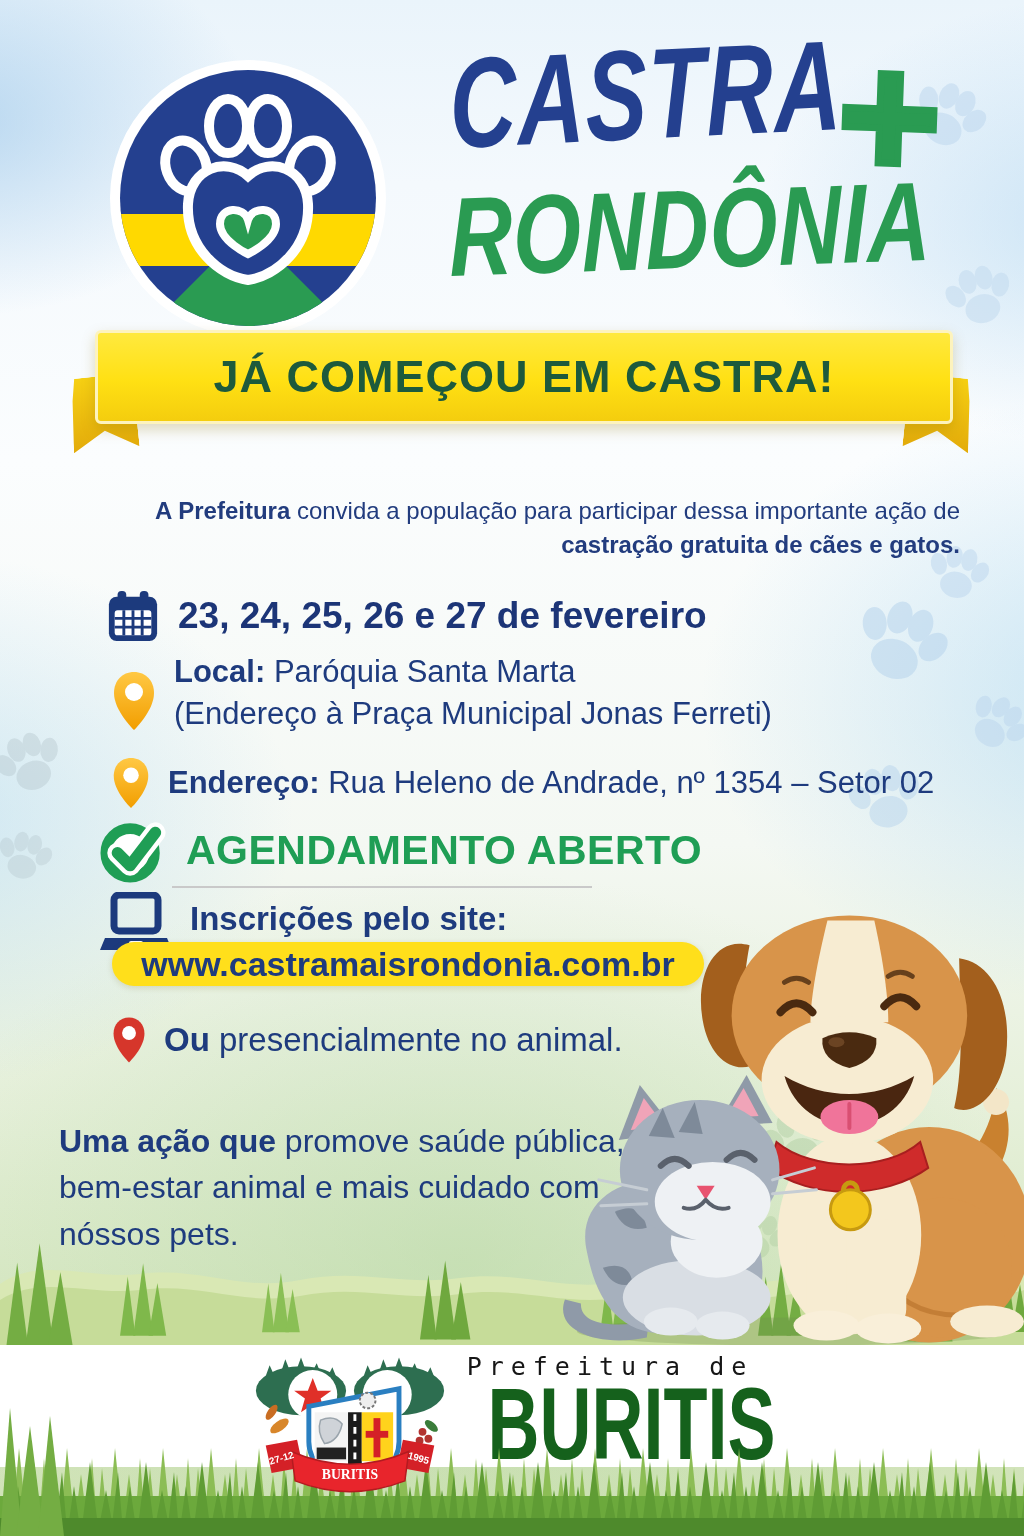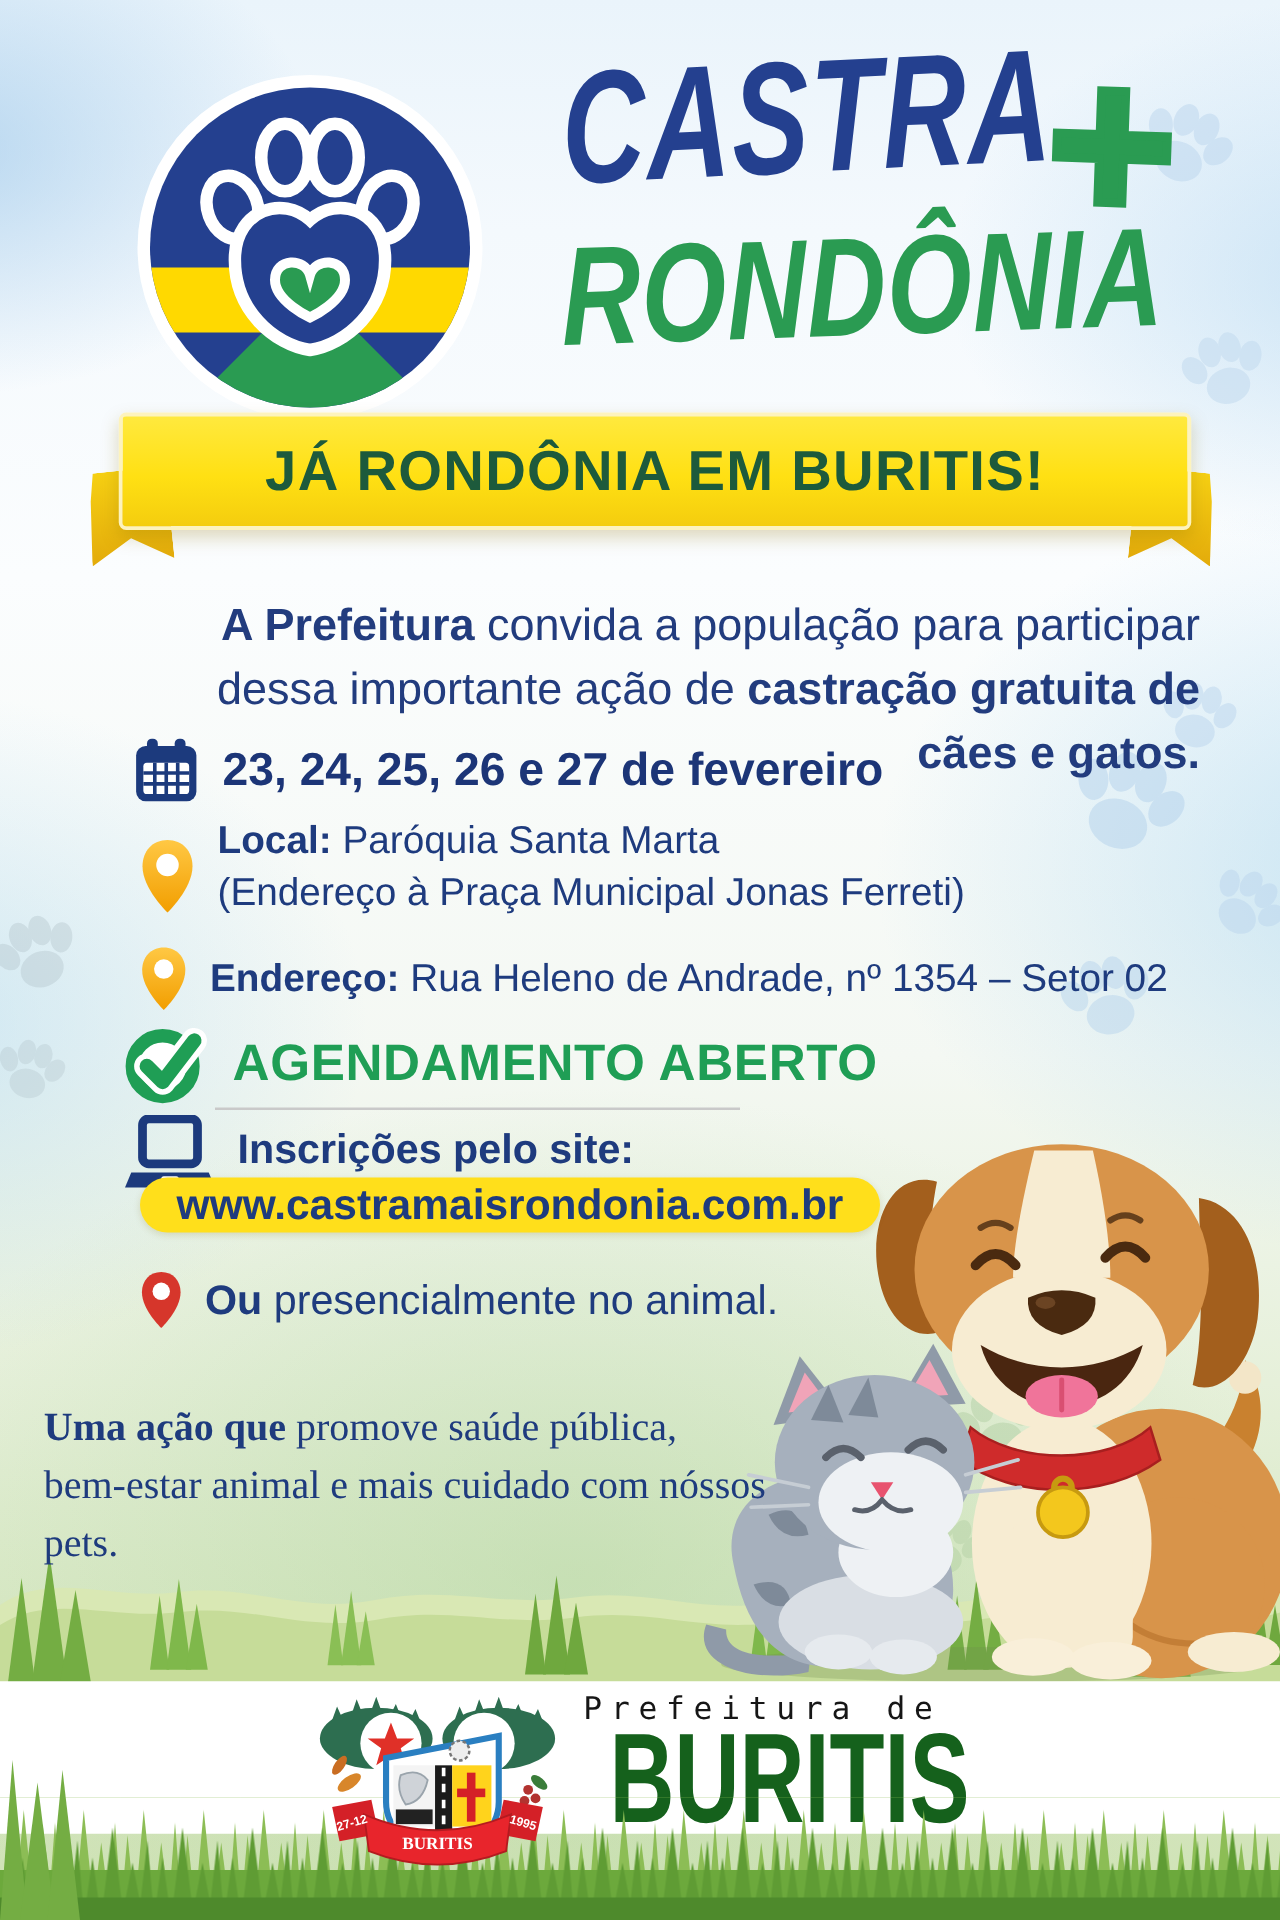--- a/index.html
+++ b/index.html
@@ -27,21 +27,21 @@
     background:linear-gradient(180deg,#ffe93e 0%,#ffe013 55%,#f4cd0e 100%);
     border:3px solid #fdf3bd;border-radius:6px;box-shadow:0 6px 14px rgba(140,110,0,.25);
     display:flex;align-items:center;justify-content:center;}
   .banner-text{font-weight:800;font-size:45px;letter-spacing:1px;color:#1d5a3c;}
   .banner-tail{width:66px;height:74px;z-index:2;background:linear-gradient(180deg,#f6d013,#e3ab0b);}
   .banner-tail.left{left:70px;top:376px;transform:rotate(-6deg);
     clip-path:polygon(12% 0,100% 0,100% 100%,50% 74%,0 100%,6% 30%);}
   .banner-tail.right{left:906px;top:376px;transform:rotate(6deg);
     clip-path:polygon(0 0,88% 0,94% 30%,100% 100%,50% 74%,0 100%);}
   
-  .intro{left:96px;top:438px;width:864px;text-align:right;font-size:36px;line-height:1.42;
+  .intro{left:96px;top:470px;width:864px;text-align:right;font-size:24px;line-height:1.42;
     color:#223c7e;font-weight:500;z-index:3;}
   .intro b{font-weight:800;}
   
   .row{position:absolute;display:flex;align-items:center;gap:18px;color:#1e3b7e;z-index:3;}
   .row .txt{font-size:31px;}
   .row b{font-weight:800;}
   .row-date{left:106px;top:588px;}
   .row-date .txt{font-size:37px;font-weight:800;color:#1c3577;}
   .row-local{left:112px;top:650px;align-items:flex-end;}
   .row-local .lines{display:flex;flex-direction:column;gap:6px;padding-top:4px;}
@@ -50,22 +50,22 @@
   .row-agenda .txt{font-size:41px;font-weight:800;color:#1f9e55;letter-spacing:.5px;}
   .divider{left:172px;top:886px;width:420px;height:2px;background:#c9c9c9;z-index:3;}
   .row-site{left:98px;top:892px;align-items:flex-start;}
   .row-site .txt{font-size:33px;font-weight:800;padding-top:8px;}
   .url-pill{left:112px;top:942px;width:592px;height:44px;background:#ffdf1b;border-radius:28px;
     display:flex;align-items:center;justify-content:center;z-index:3;box-shadow:0 2px 6px rgba(120,100,0,.18);}
   .url-pill .txt{font-size:34px;font-weight:800;color:#1e3b7e;}
   .row-ou{left:112px;top:1016px;}
   .row-ou .txt{font-size:33px;}
   
-  .closing{left:35px;top:1086px;width:580px;font-size:32px;line-height:1.45;color:#1e3b7e;
-    font-weight:500;z-index:3;font-family:Liberation Serif, serif;}
+  .closing{left:59px;top:1086px;width:580px;font-size:32px;line-height:1.45;color:#1e3b7e;
+    font-weight:500;z-index:3;}
   .closing b{font-weight:800;}
   
   .paw-layer{left:0;top:0;z-index:1;}
   .grass-mid{left:0;top:1222px;z-index:1;}
   .animals{left:545px;top:870px;z-index:2;}
   .footer-bar{left:0;top:1345px;width:1024px;height:122px;background:#ffffff;z-index:4;}
   .grass-bottom{left:0;top:1438px;z-index:6;}
   .crest{left:252px;top:1350px;z-index:7;}
   .footer-line1{left:440px;top:1352px;width:340px;text-align:center;z-index:5;
     font-family:"DejaVu Sans Mono", monospace;font-size:25px;letter-spacing:7px;color:#161616;}
@@ -123,21 +123,21 @@
     <path d="M150,174 C146,160 122,160 122,178 C122,195 150,208 150,208 C150,208 178,195 178,178 C178,160 154,160 150,174 Z" fill="#2a9b52" stroke="#ffffff" stroke-width="8"></path>
   </svg>
 
   <div class="abs title-castra">CASTRA</div>
   <div class="abs title-plus">+</div>
   <div class="abs title-rondonia">RONDÔNIA</div>
 
   <div class="abs banner-tail left"></div>
   <div class="abs banner-tail right"></div>
   <div class="abs banner-band">
-    <span class="banner-text">JÁ RONDÔNIA EM BURITIS!</span>
+    <span class="banner-text">JÁ COMEÇOU EM CASTRA!</span>
   </div>
 
   <p class="abs intro"><b>A Prefeitura</b><span> convida a população para participar dessa importante ação de </span><b>castração gratuita de cães e gatos.</b></p>
 
   <div class="row row-date">
     <svg width="54" height="56" viewBox="0 0 56 56">
       <rect x="12" y="2" width="9" height="16" rx="4" fill="#1c3a7d"></rect>
       <rect x="35" y="2" width="9" height="16" rx="4" fill="#1c3a7d"></rect>
       <rect x="3" y="8" width="50" height="46" rx="8" fill="#1c3a7d"></rect>
       <rect x="9" y="22" width="38" height="26" rx="3" fill="#ffffff"></rect>

